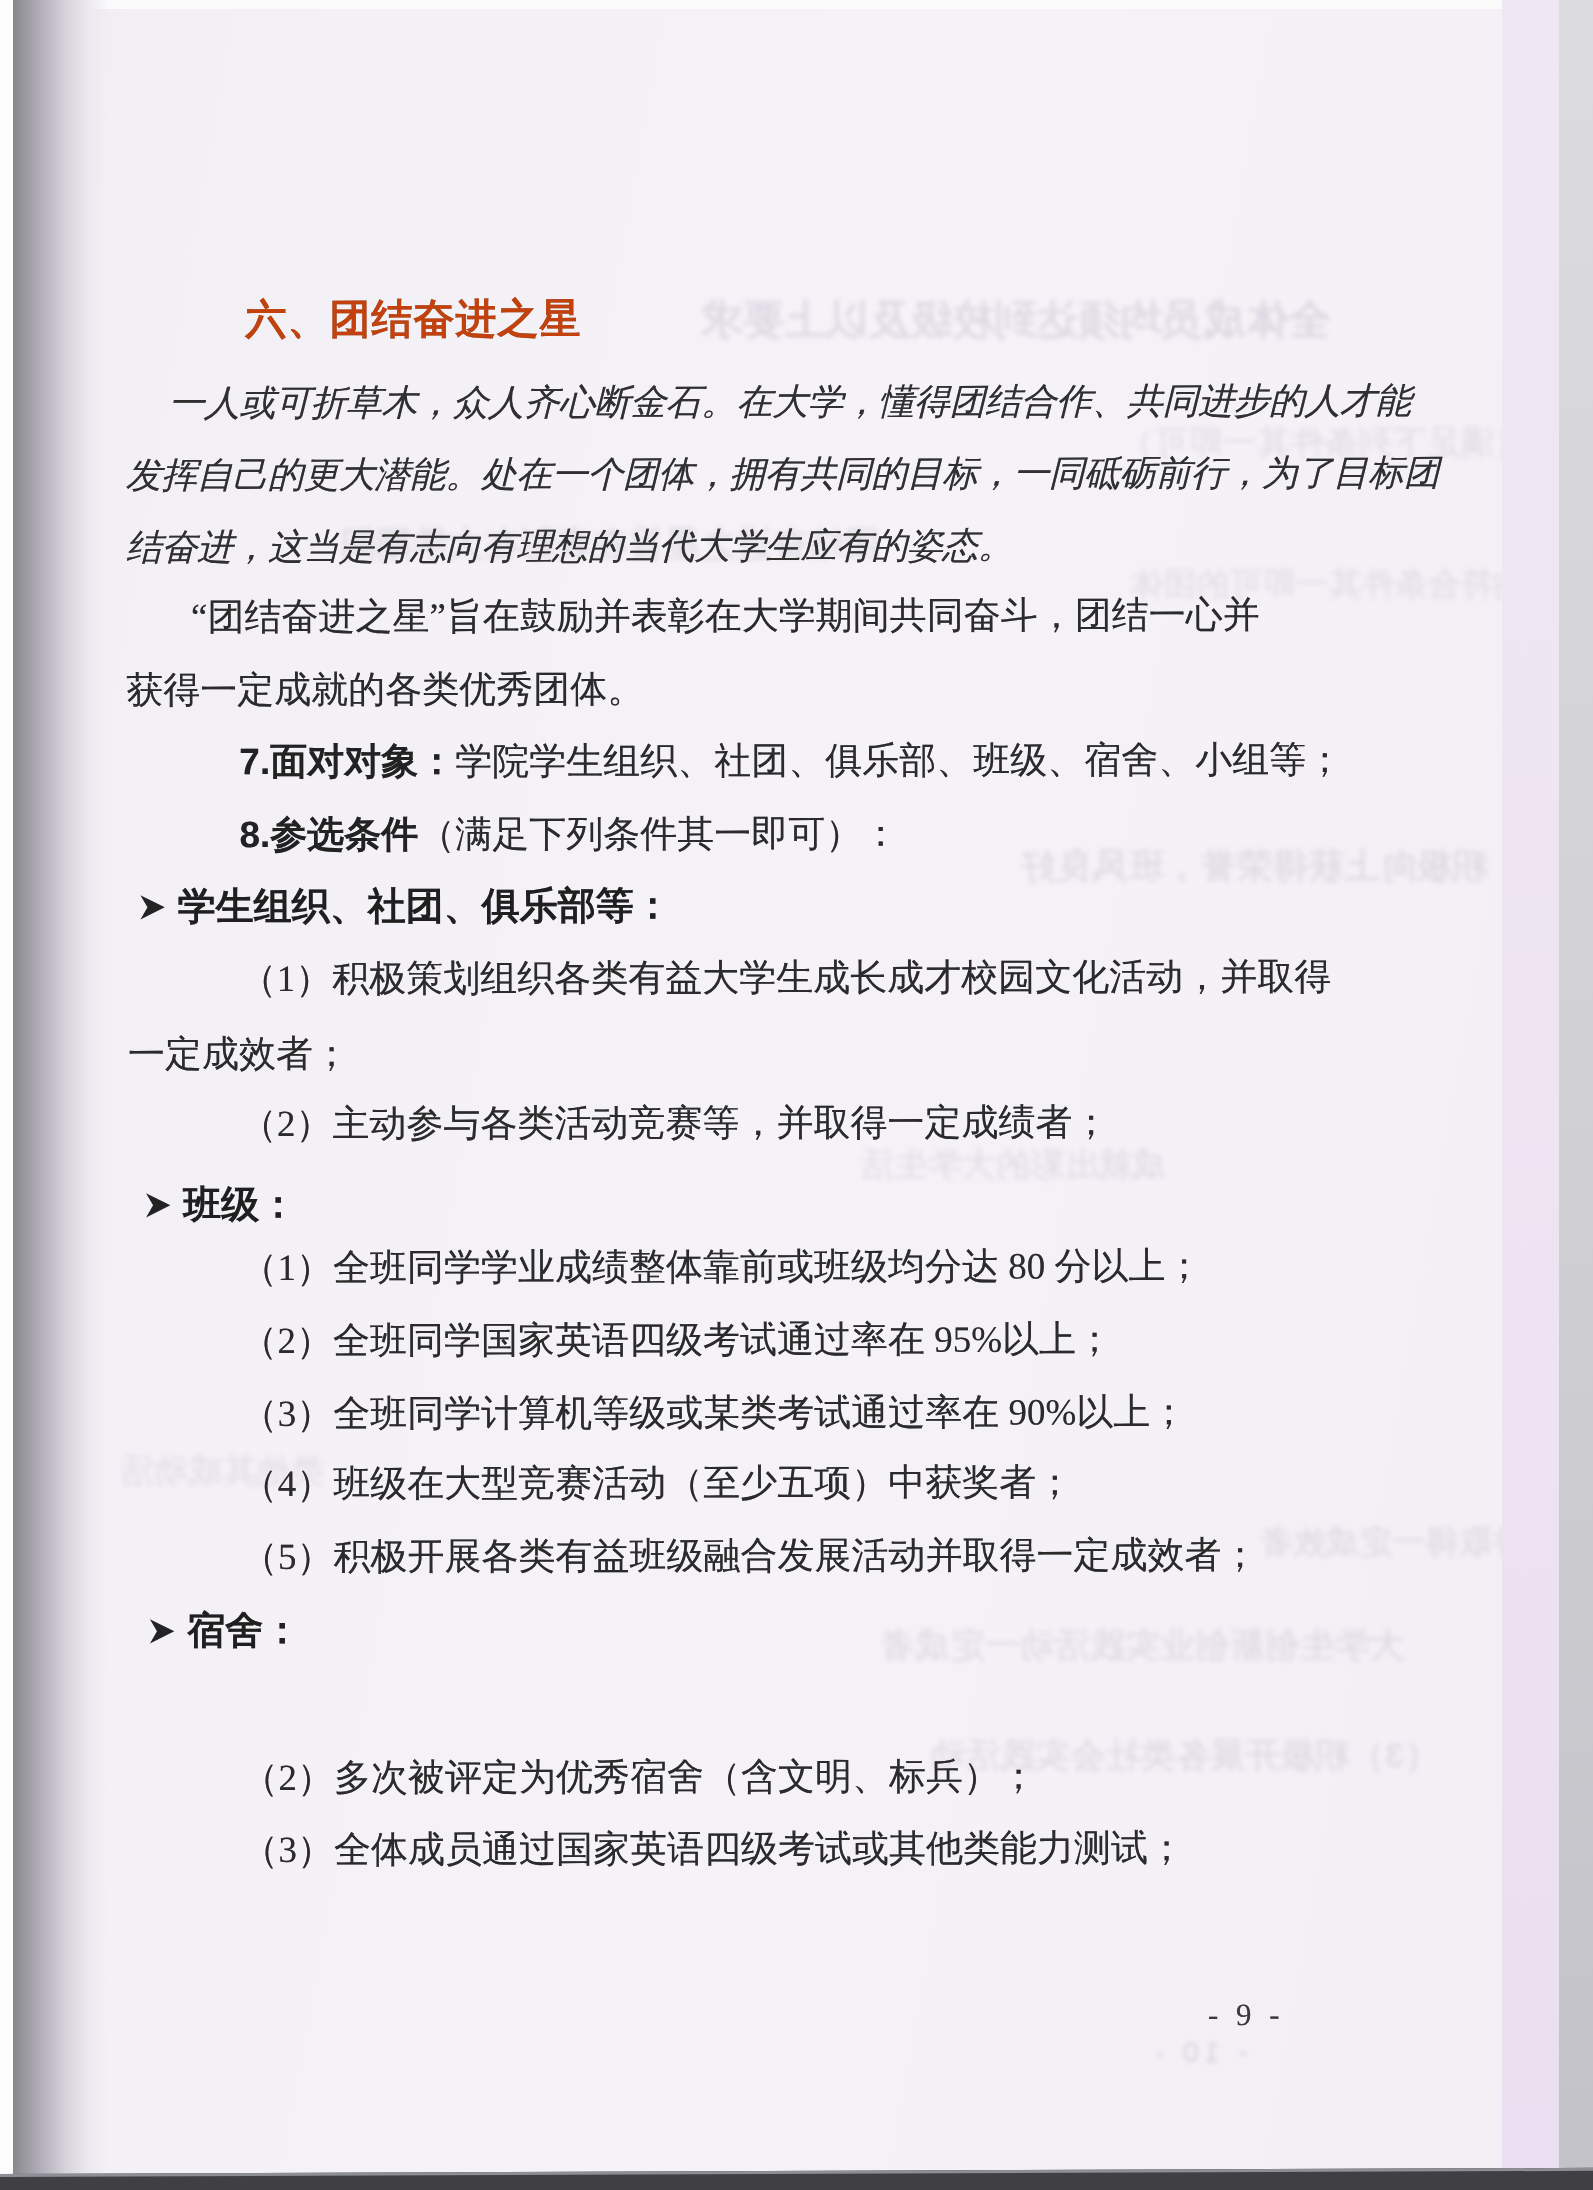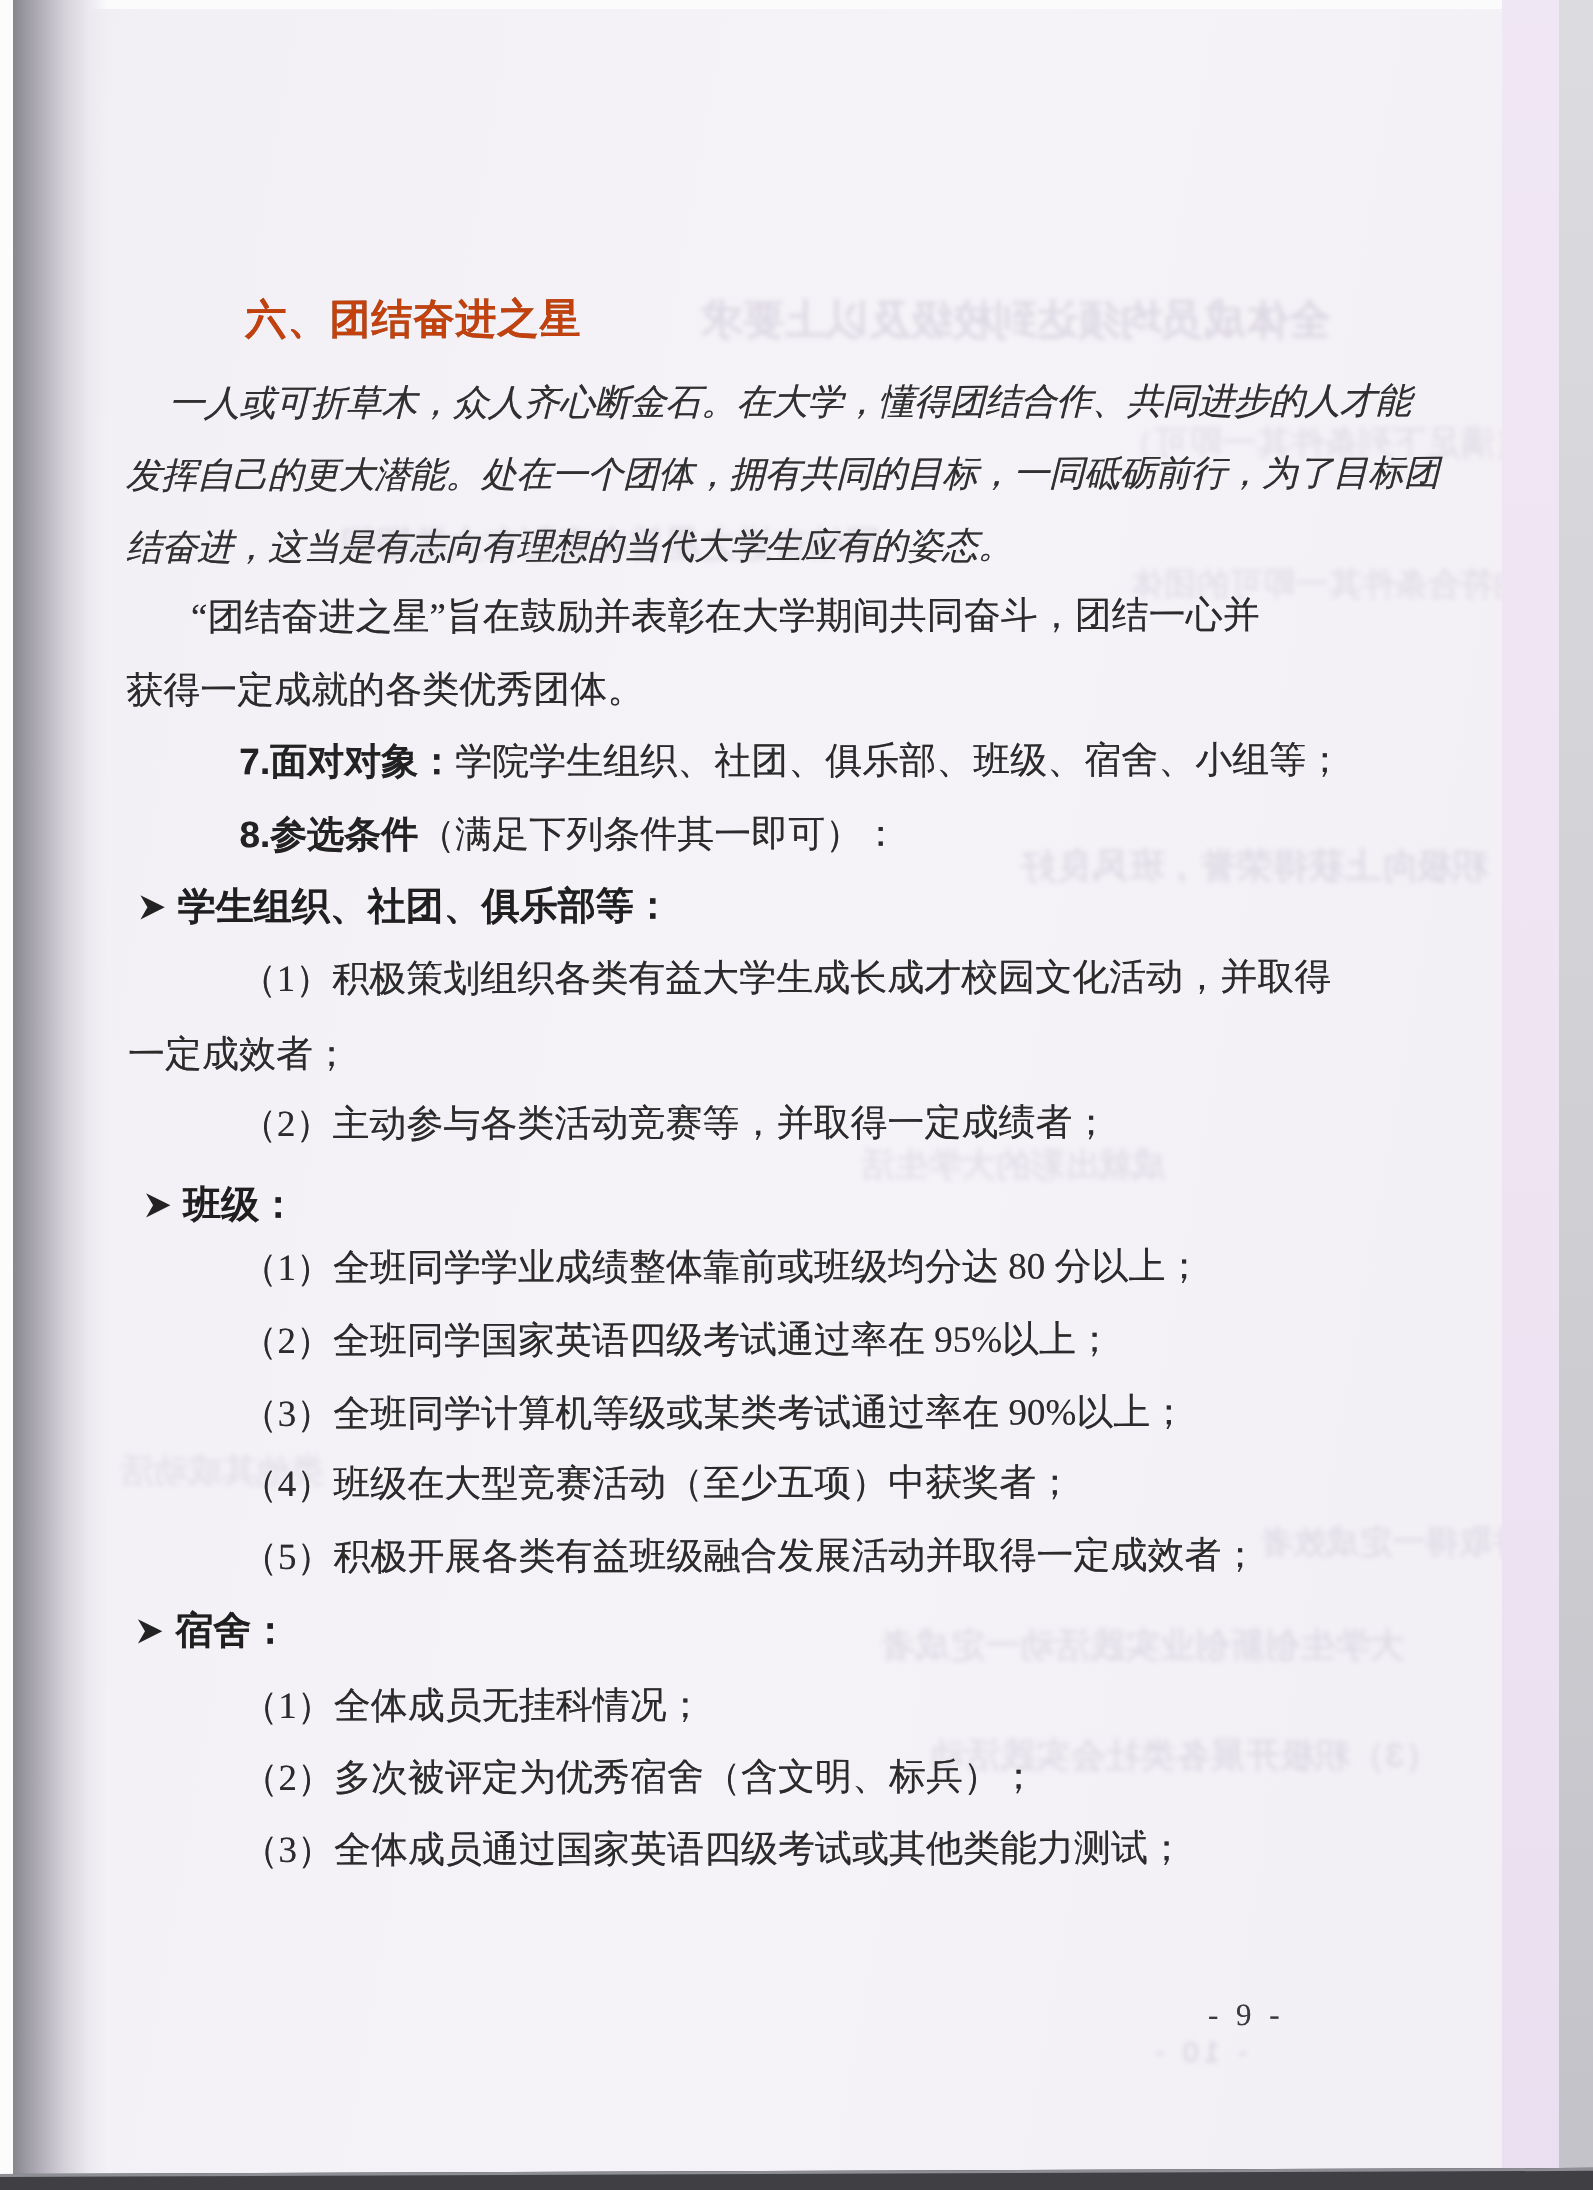--- a/index.html
+++ b/index.html
@@ -97,26 +97,25 @@
     </svg>
     <span>班级：</span>
   </div>
 
   <div class="line" style="left:240px;top:1242px;">（1）全班同学学业成绩整体靠前或班级均分达 80 分以上；</div>
   <div class="line" style="left:240px;top:1315px;">（2）全班同学国家英语四级考试通过率在 95%以上；</div>
   <div class="line" style="left:240px;top:1388px;">（3）全班同学计算机等级或某类考试通过率在 90%以上；</div>
   <div class="line" style="left:240px;top:1458px;">（4）班级在大型竞赛活动（至少五项）中获奖者；</div>
   <div class="line" style="left:240px;top:1531px;">（5）积极开展各类有益班级融合发展活动并取得一定成效者；</div>
 
-  <div class="line heading" style="left:134px;top:1604px;">
+  <div class="line heading" style="left:146px;top:1604px;">
     <svg class="arrow-ico" viewBox="0 0 32 34">
       <path d="M3 4 L29 17 L3 30 L10.5 17 Z" fill="#232323"></path>
     </svg>
     <span>宿舍：</span>
   </div>
 
-  <div class="line" style="left:240px;top:1680px;">（1）全体成员无挂科情况；</div>
   <div class="line" style="left:240px;top:1752px;">（2）多次被评定为优秀宿舍（含文明、标兵）；</div>
   <div class="line" style="left:240px;top:1824px;">（3）全体成员通过国家英语四级考试或其他类能力测试；</div>
 
   <div class="line pagenum" style="left:1206px;top:1998px;">- 9 -</div>
 
 </div>
 
 </body></html>

